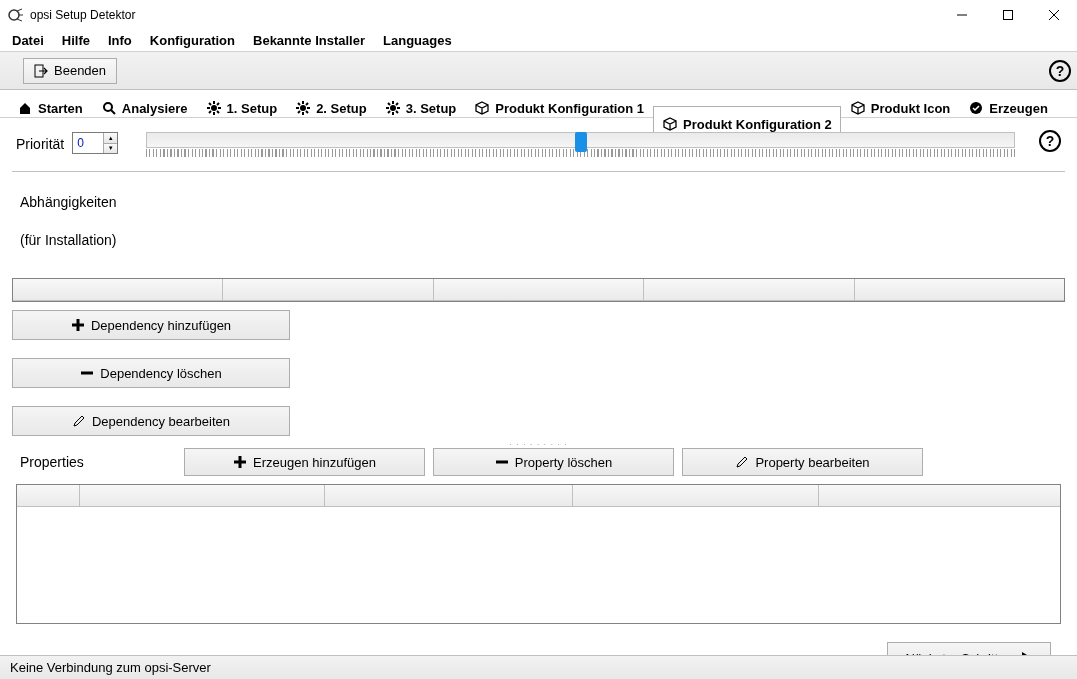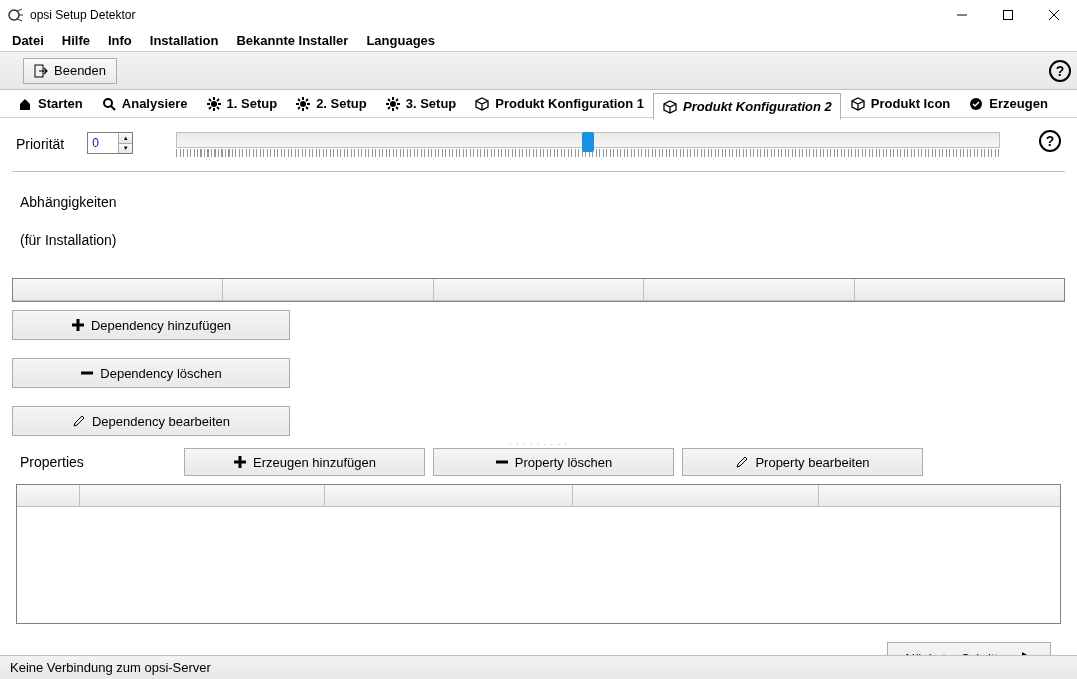--- a/index.html
+++ b/index.html
@@ -13,27 +13,27 @@
 
 .menubar { height: 22px; display: flex; align-items: center; padding: 0 4px; gap: 2px; border-bottom: 1px solid #d0d0d0; }
 .menubar .menu-item { padding: 2px 8px; font-size: 13px; font-weight: 600; }
 
 .toolbar { height: 38px; background: linear-gradient(#f2f2f2, #e8e8e8); border-bottom: 1px solid #c0c0c0; display: flex; align-items: center; padding: 0 6px; }
 .toolbar .btn { background: linear-gradient(#f8f8f8,#eaeaea); border: 1px solid #adadad; padding: 4px 10px; display: flex; align-items: center; gap: 6px; height: 26px; margin-left: 17px; }
 .toolbar .flex1 { flex: 1; }
 .help-circle { width: 22px; height: 22px; border: 2px solid #000; border-radius: 50%; display: flex; align-items: center; justify-content: center; font-weight: bold; font-size: 14px; }
 
 .tabs { display: flex; align-items: stretch; height: 28px; background: #fff; border-bottom: 1px solid #d0d0d0; padding-left: 8px; }
-.tab { display: flex; align-items: center; gap: 5px; padding: 0 8px; border: 1px solid transparent; font-size: 13px; white-space: nowrap; font-weight: 600; }
-.tab.active { background: #fff; border: 1px solid #b0b0b0; border-bottom: 1px solid #fff; position: relative; top: 3px; font-style: italic; }
+.tab { display: flex; align-items: flex-end; gap: 5px; padding: 0 8px; border: 1px solid transparent; font-size: 13px; white-space: nowrap; font-weight: 600; }
+.tab.active { background: #fff; border: 1px solid #b0b0b0; border-bottom: 1px solid #fff; position: relative; top: 16px; }
 .tab .ticon { width: 16px; height: 16px; display: flex; align-items: center; justify-content: center; }
 
 .content { padding: 6px 12px 0 12px; }
 
-.prio-row { display: flex; align-items: flex-start; gap: 23px; padding: 8px 4px 14px 4px; }
+.prio-row { display: flex; align-items: flex-start; gap: 8px; padding: 8px 4px 14px 4px; }
 .prio-row label { font-size: 14px; padding-top: 4px; }
 .spinner { width: 46px; height: 22px; display: flex; border: 1px solid #7a7a7a; }
 .spinner input { width: 30px; border: none; padding: 0 4px; font-size: 12px; color: #0018c5; outline: none; }
 .spinner .arrows { width: 15px; border-left: 1px solid #aaa; display: flex; flex-direction: column; }
 .spinner .arrows div { flex: 1; display: flex; align-items: center; justify-content: center; font-size: 6px; background: linear-gradient(#fbfbfb,#e6e6e6); }
 .spinner .arrows div:first-child { border-bottom: 1px solid #aaa; }
 
 .slider-wrap { flex: 1; padding: 0 16px 0 20px; position: relative; }
 .slider-track { height: 16px; background: linear-gradient(#eaeaea,#f5f5f5); border: 1px solid #c0c0c0; position: relative; }
 .slider-thumb { position: absolute; top: -1px; left: 50%; transform: translateX(-50%); width: 12px; height: 20px; background: #1a8fe6; border-radius: 2px; }
@@ -98,21 +98,21 @@
         <line x1="0" y1="0" x2="10" y2="10" stroke="#000" stroke-width="1"></line>
         <line x1="10" y1="0" x2="0" y2="10" stroke="#000" stroke-width="1"></line>
       </svg>
     </div>
 </div>
 
 <div class="menubar">
   <div class="menu-item">Datei</div>
   <div class="menu-item">Hilfe</div>
   <div class="menu-item">Info</div>
-  <div class="menu-item">Installation</div>
+  <div class="menu-item">Konfiguration</div>
   <div class="menu-item">Bekannte Installer</div>
   <div class="menu-item">Languages</div>
 </div>
 
 <div class="toolbar">
   <div class="btn">
     <span>
         <svg width="14" height="14" viewBox="0 0 14 14">
           <rect x="1" y="1" width="8" height="12" fill="none" stroke="#000" stroke-width="1"></rect>
           <path d="M5 7 L13 7 M10 4 L13 7 L10 10" fill="none" stroke="#000" stroke-width="1.2"></path>

